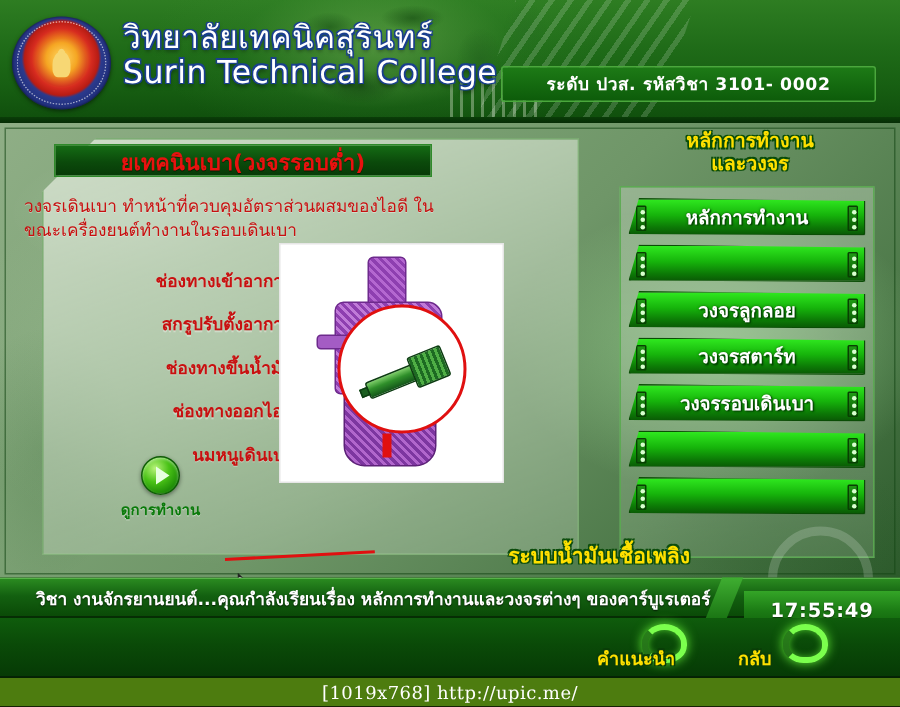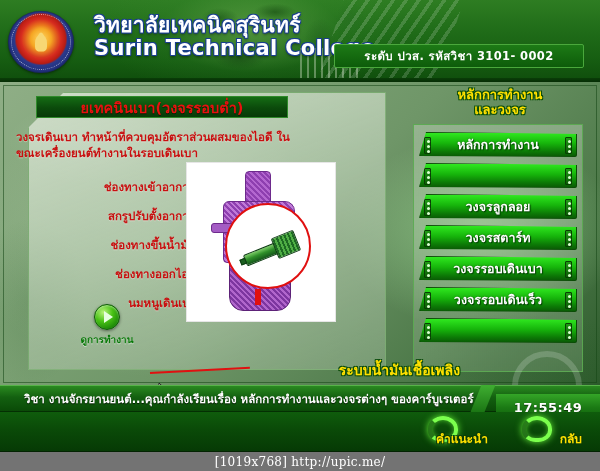--- a/index.html
+++ b/index.html
@@ -66,22 +66,22 @@
     background: radial-gradient(circle at 50% 40%, #ffd964 0%, #f5a623 40%, #d3301f 75%, #a81a10 100%);
   }
   .logo-fig {
     position: absolute; left: 50%; top: 52%; width: 12px; height: 17px;
     transform: translate(-50%,-50%);
     background: #f7d774;
     border-radius: 50% 50% 30% 30%;
     box-shadow: 0 -5px 0 -3px #f7d774;
   }
   .college-th, .college-en {
-    position: absolute; left: 94px;
-    font-weight: bold;
+    position: absolute; left: 82px;
+    font-weight: normal;
     color: #fff;
     letter-spacing: .3px;
     white-space: nowrap;
     text-shadow:
       -1px -1px 0 #1a3f8f, 1px -1px 0 #1a3f8f,
       -1px  1px 0 #1a3f8f, 1px  1px 0 #1a3f8f,
        0   2px 3px rgba(0,0,0,.55);
   }
   .college-th { top: 8px;  font-size: 21px; }
   .college-en { top: 36px; font-size: 21px; }
@@ -145,21 +145,21 @@
     width: 252px; height: 22px;
     background: linear-gradient(180deg, #156c14 0%, #0b4a0b 55%, #073a07 100%);
     border: 1px solid #2f8a2a;
     color: #e8120f; font-size: 14.5px; font-weight: bold;
     display: flex; align-items: center; justify-content: center;
     text-shadow: 0 1px 0 rgba(0,0,0,.5);
     white-space: nowrap;
   }
   .panel-desc {
     position: absolute; left: 16px; top: 48px; width: 296px;
-    color: #c81010; font-size: 11.5px; font-weight: bold; line-height: 1.35;
+    color: #c81010; font-size: 11.5px; font-weight: normal; line-height: 1.35;
     text-shadow: 0 1px 0 rgba(255,255,255,.35);
   }
 
   .label-list {
     position: absolute; left: 10px; top: 96px; width: 190px;
   }
   .label-item {
     color: #c81010; font-size: 11.5px; font-weight: bold;
     text-align: right;
     padding-right: 4px;
@@ -370,21 +370,21 @@
   }
 
   
   .bottombar {
     position: absolute; left: 0; top: 412px; width: 600px; height: 40px;
     background: linear-gradient(180deg, #0f5c0c 0%, #0a4a08 45%, #063a05 100%);
     border-bottom: 1px solid #032302;
   }
   .bottom-btn {
     position: absolute; top: 4px; width: 90px; height: 34px;
-    display: flex; align-items: flex-end; justify-content: flex-end;
+    display: flex; align-items: flex-end; justify-content: flex-start;
     cursor: pointer;
     font-family: Liberation Serif, serif;
   }
   .bottom-btn .swirl {
     position: absolute; left: 50%; top: 0;
     transform: translateX(-50%);
     width: 30px; height: 26px;
     border: 4px solid #7bff4d;
     border-radius: 50% 50% 45% 45%;
     border-left-color: rgba(123,255,77,.25);
@@ -396,21 +396,21 @@
     text-shadow: 1px 1px 0 #0a3d08, -1px -1px 0 #0a3d08, 1px -1px 0 #0a3d08, -1px 1px 0 #0a3d08;
     padding-bottom: 2px;
     white-space: nowrap;
   }
   #btn-advice { left: 398px; }
   #btn-back   { left: 492px; }
 
   
   .watermark {
     position: absolute; left: 0; top: 452px; width: 600px; height: 19px;
-    background: #737373;
+    background: #4d7c0f;
     color: #ffffff; font-size: 12px;
     font-family: "DejaVu Serif", "Liberation Serif", serif;
     display: flex; align-items: center; justify-content: center;
     letter-spacing: .3px;
   }
 
   
   .cursor {
     position: absolute; left: 157px; top: 300px;
     width: 13px; height: 17px;
@@ -574,21 +574,20 @@
               <i class="c"></i>
             </span>
         </div>
 
         <div class="menu-btn">
           <span class="btn-stud left">
               <i class="a"></i>
               <i class="b"></i>
               <i class="c"></i>
             </span>
-          <span class="lbl">วงจรรอบเดินเร็ว</span>
           <span class="btn-stud right">
               <i class="a"></i>
               <i class="b"></i>
               <i class="c"></i>
             </span>
         </div>
 
         <div class="menu-btn">
           <span class="btn-stud left">
               <i class="a"></i>

